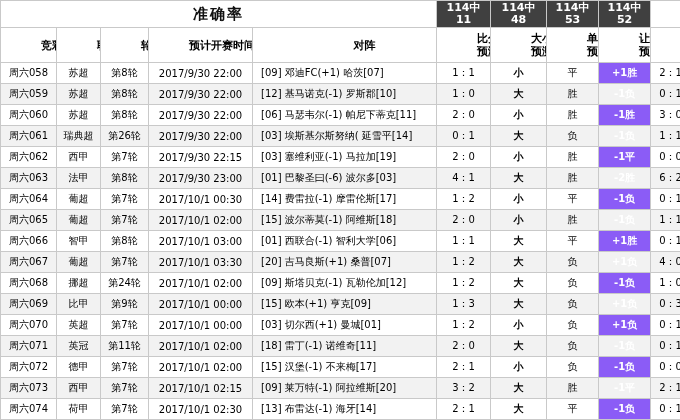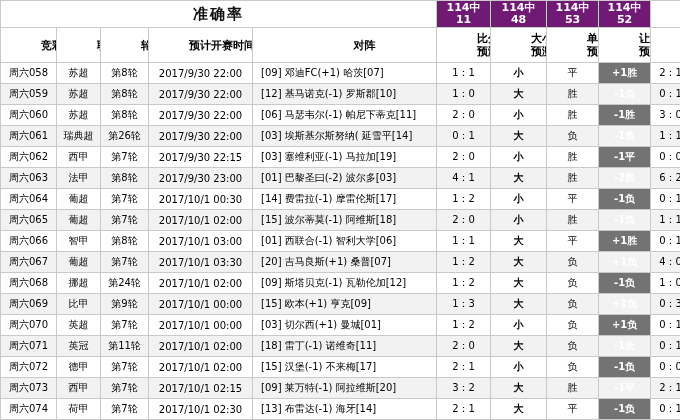--- a/index.html
+++ b/index.html
@@ -6,26 +6,26 @@
   body{
     width:680px;height:420px;overflow:hidden;
     background:#fff;
     font-family:"DejaVu Sans","Liberation Sans",sans-serif;
     font-size:10px;color:#000;
   }
   table{border-collapse:collapse;width:680px;table-layout:fixed;}
   td,th{border:1px solid #c9c9c9;padding:0;text-align:center;vertical-align:middle;overflow:hidden;white-space:nowrap;}
   .hdr-top td{height:26px;font-weight:bold;}
   .title-acc{font-size:15px;font-weight:bold;color:#111;letter-spacing:2px;margin-left:24px;}
-  .redhead{background:#701a75;color:#fff;font-weight:bold;font-size:11px;line-height:12px;}
+  .redhead{background:#404040;color:#fff;font-weight:bold;font-size:11px;line-height:12px;}
   .hdr2 td{height:34px;font-weight:bold;font-size:11px;line-height:13px;padding-left:40px;}
   .hdr-big{font-size:14px;font-weight:bold;}
   .row td{height:20px;font-size:10px;}
   .row.alt td{background:#f2f2f2;}
-  .cellred{background:#737373;color:#fff;font-weight:bold;}
+  .cellred{background:#8b5cf6;color:#fff;font-weight:bold;}
   .left{text-align:left;padding-left:8px;}
   .c-score{font-size:10px;}
   .big{font-size:13px;font-weight:bold;}
   .colA{width:56px}.colB{width:44px}.colC{width:48px}.colD{width:104px}
   .colE{width:184px}.colF{width:54px}.colG{width:56px}.colH{width:52px}
   .colI{width:52px}.colJ{width:40px}
 </style>
 </head>
 <body>
 
@@ -153,21 +153,21 @@
         <td class="big">小</td>
         <td class="">胜</td>
         <td class="cellred">-1平</td>
         <td class="">0：0</td>
       </tr>
       <tr class="row alt">
         <td class="">周六063</td>
         <td class="">法甲</td>
         <td class="">第8轮</td>
         <td class="">2017/9/30 23:00</td>
-        <td class="left">[01] 巴黎圣曰(-2)    波尔多[03]</td>
+        <td class="left">[01] 巴黎圣曰(-6)    波尔多[03]</td>
         <td class="c-score">4：1</td>
         <td class="big">大</td>
         <td class="">胜</td>
         <td class="cellred">-2胜</td>
         <td class="">6：2</td>
       </tr>
       <tr class="row">
         <td class="">周六064</td>
         <td class="">葡超</td>
         <td class="">第7轮</td>

